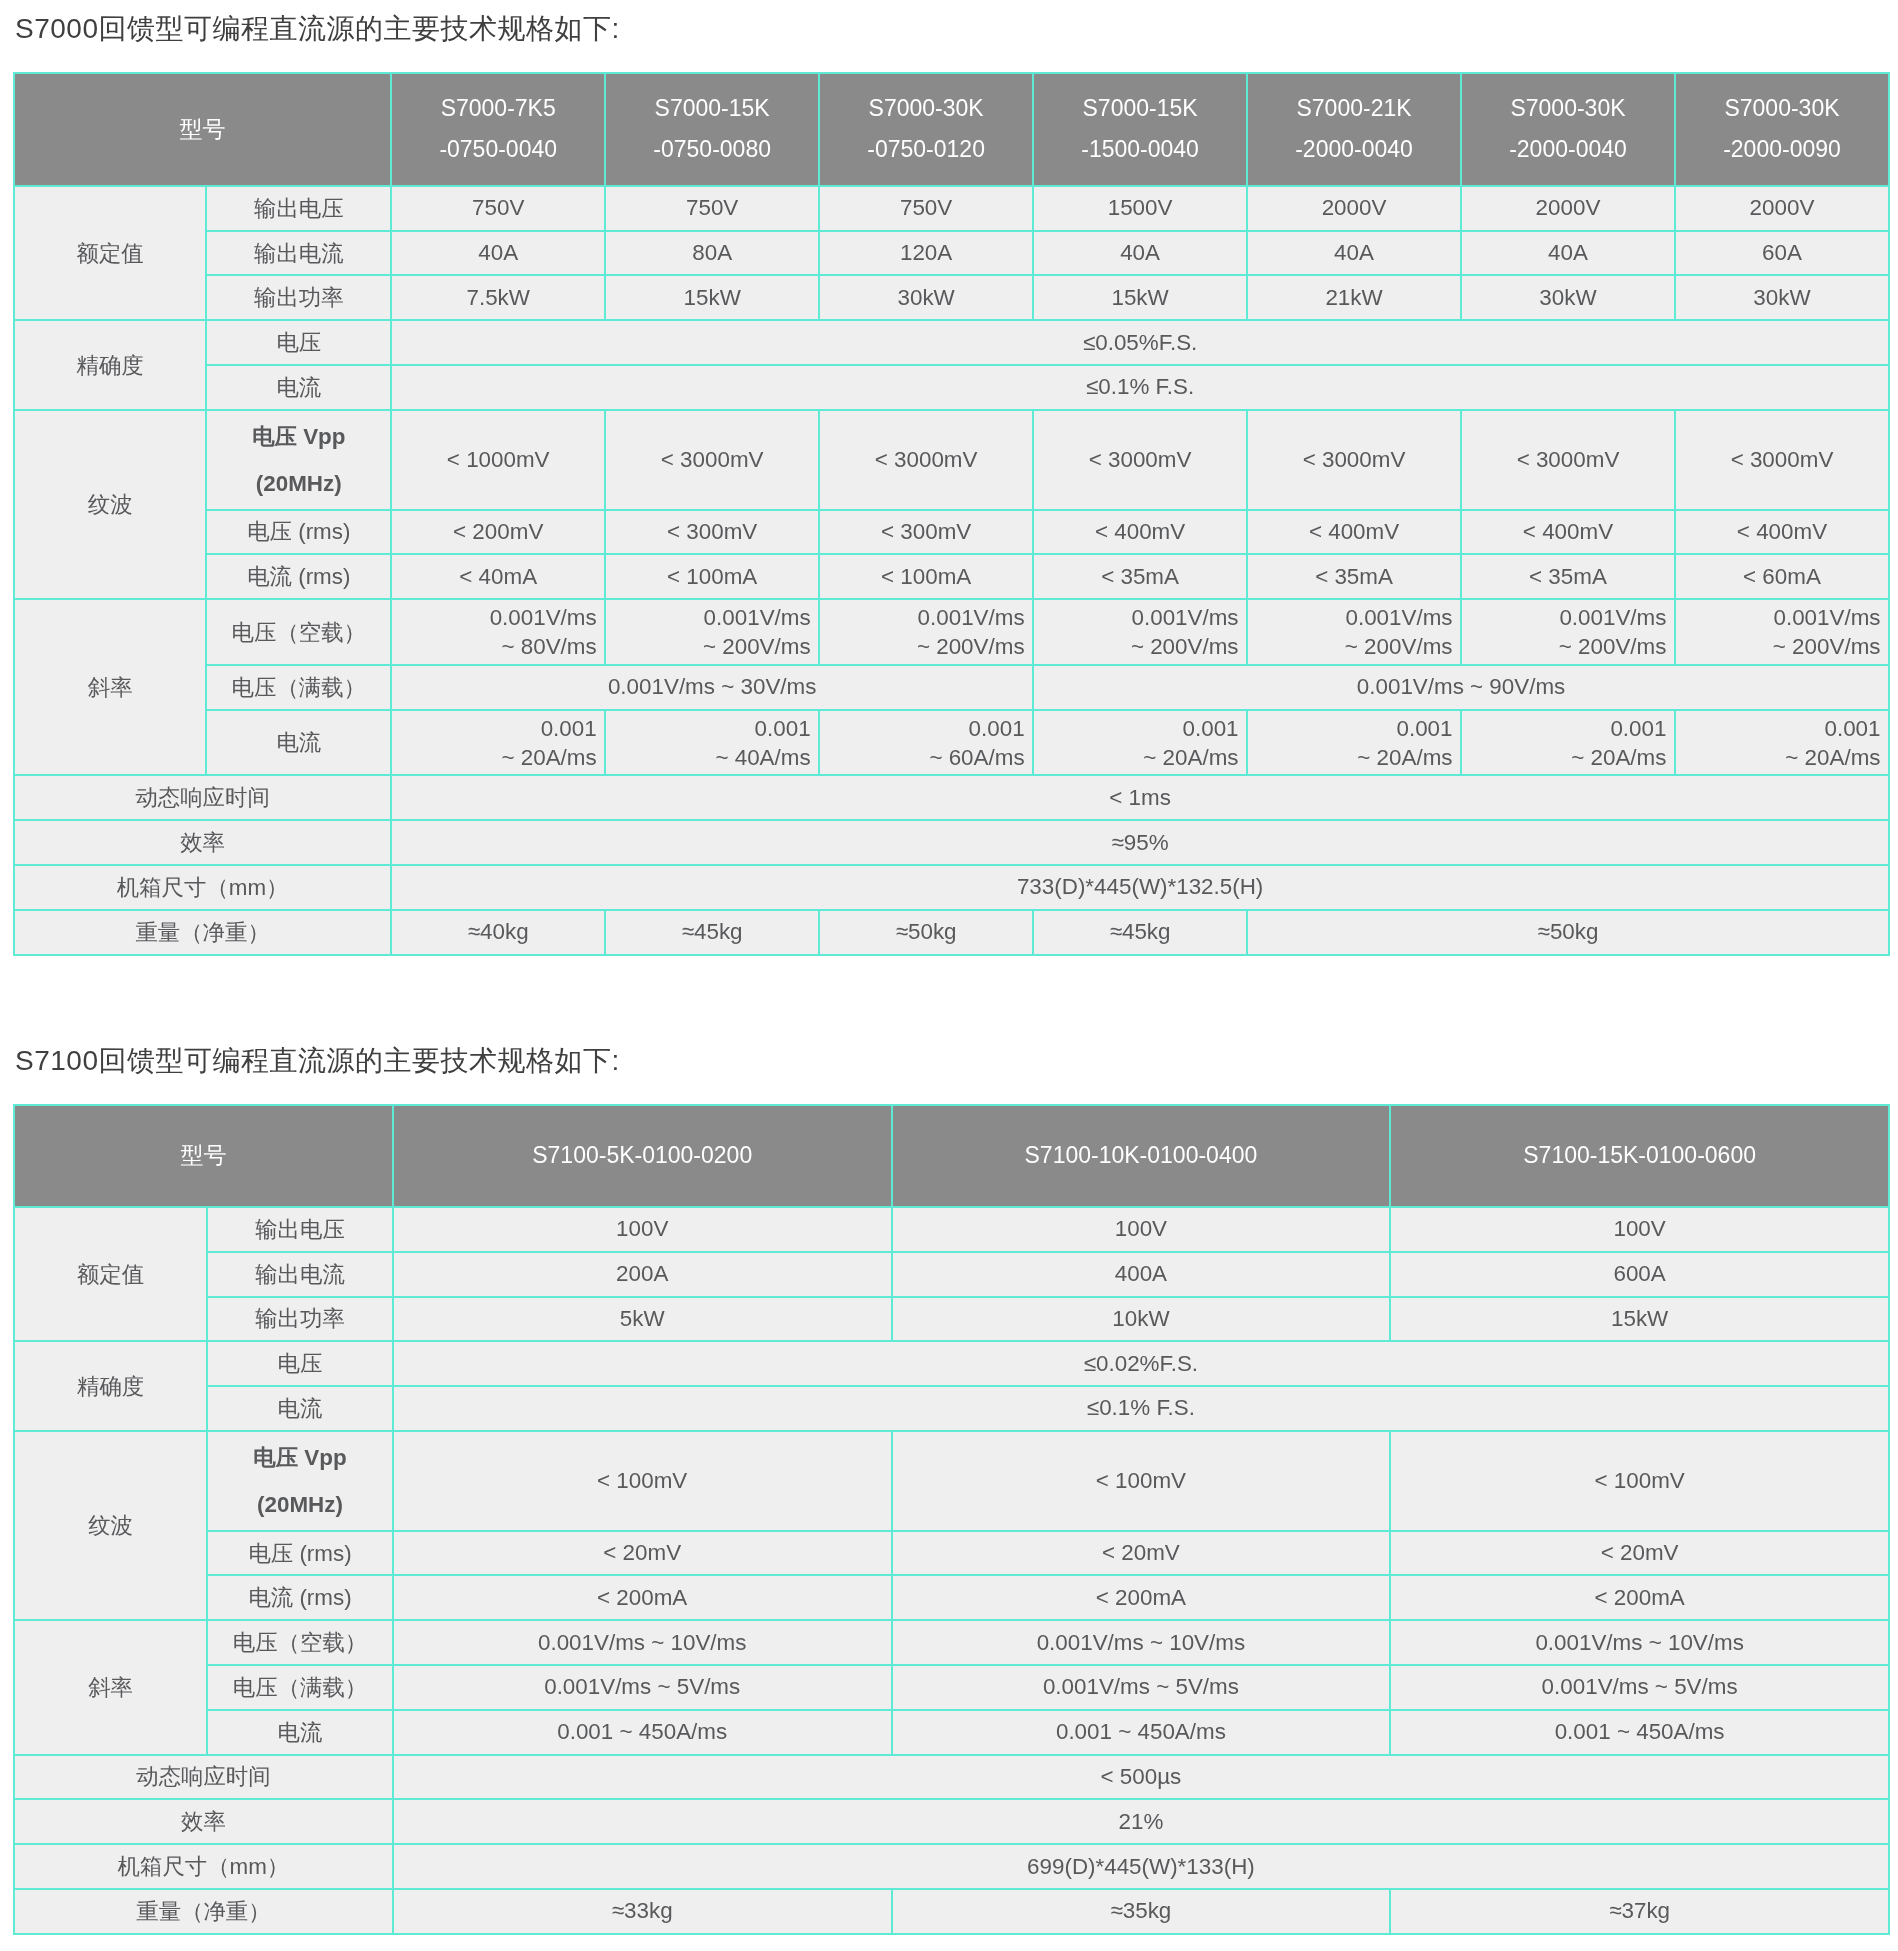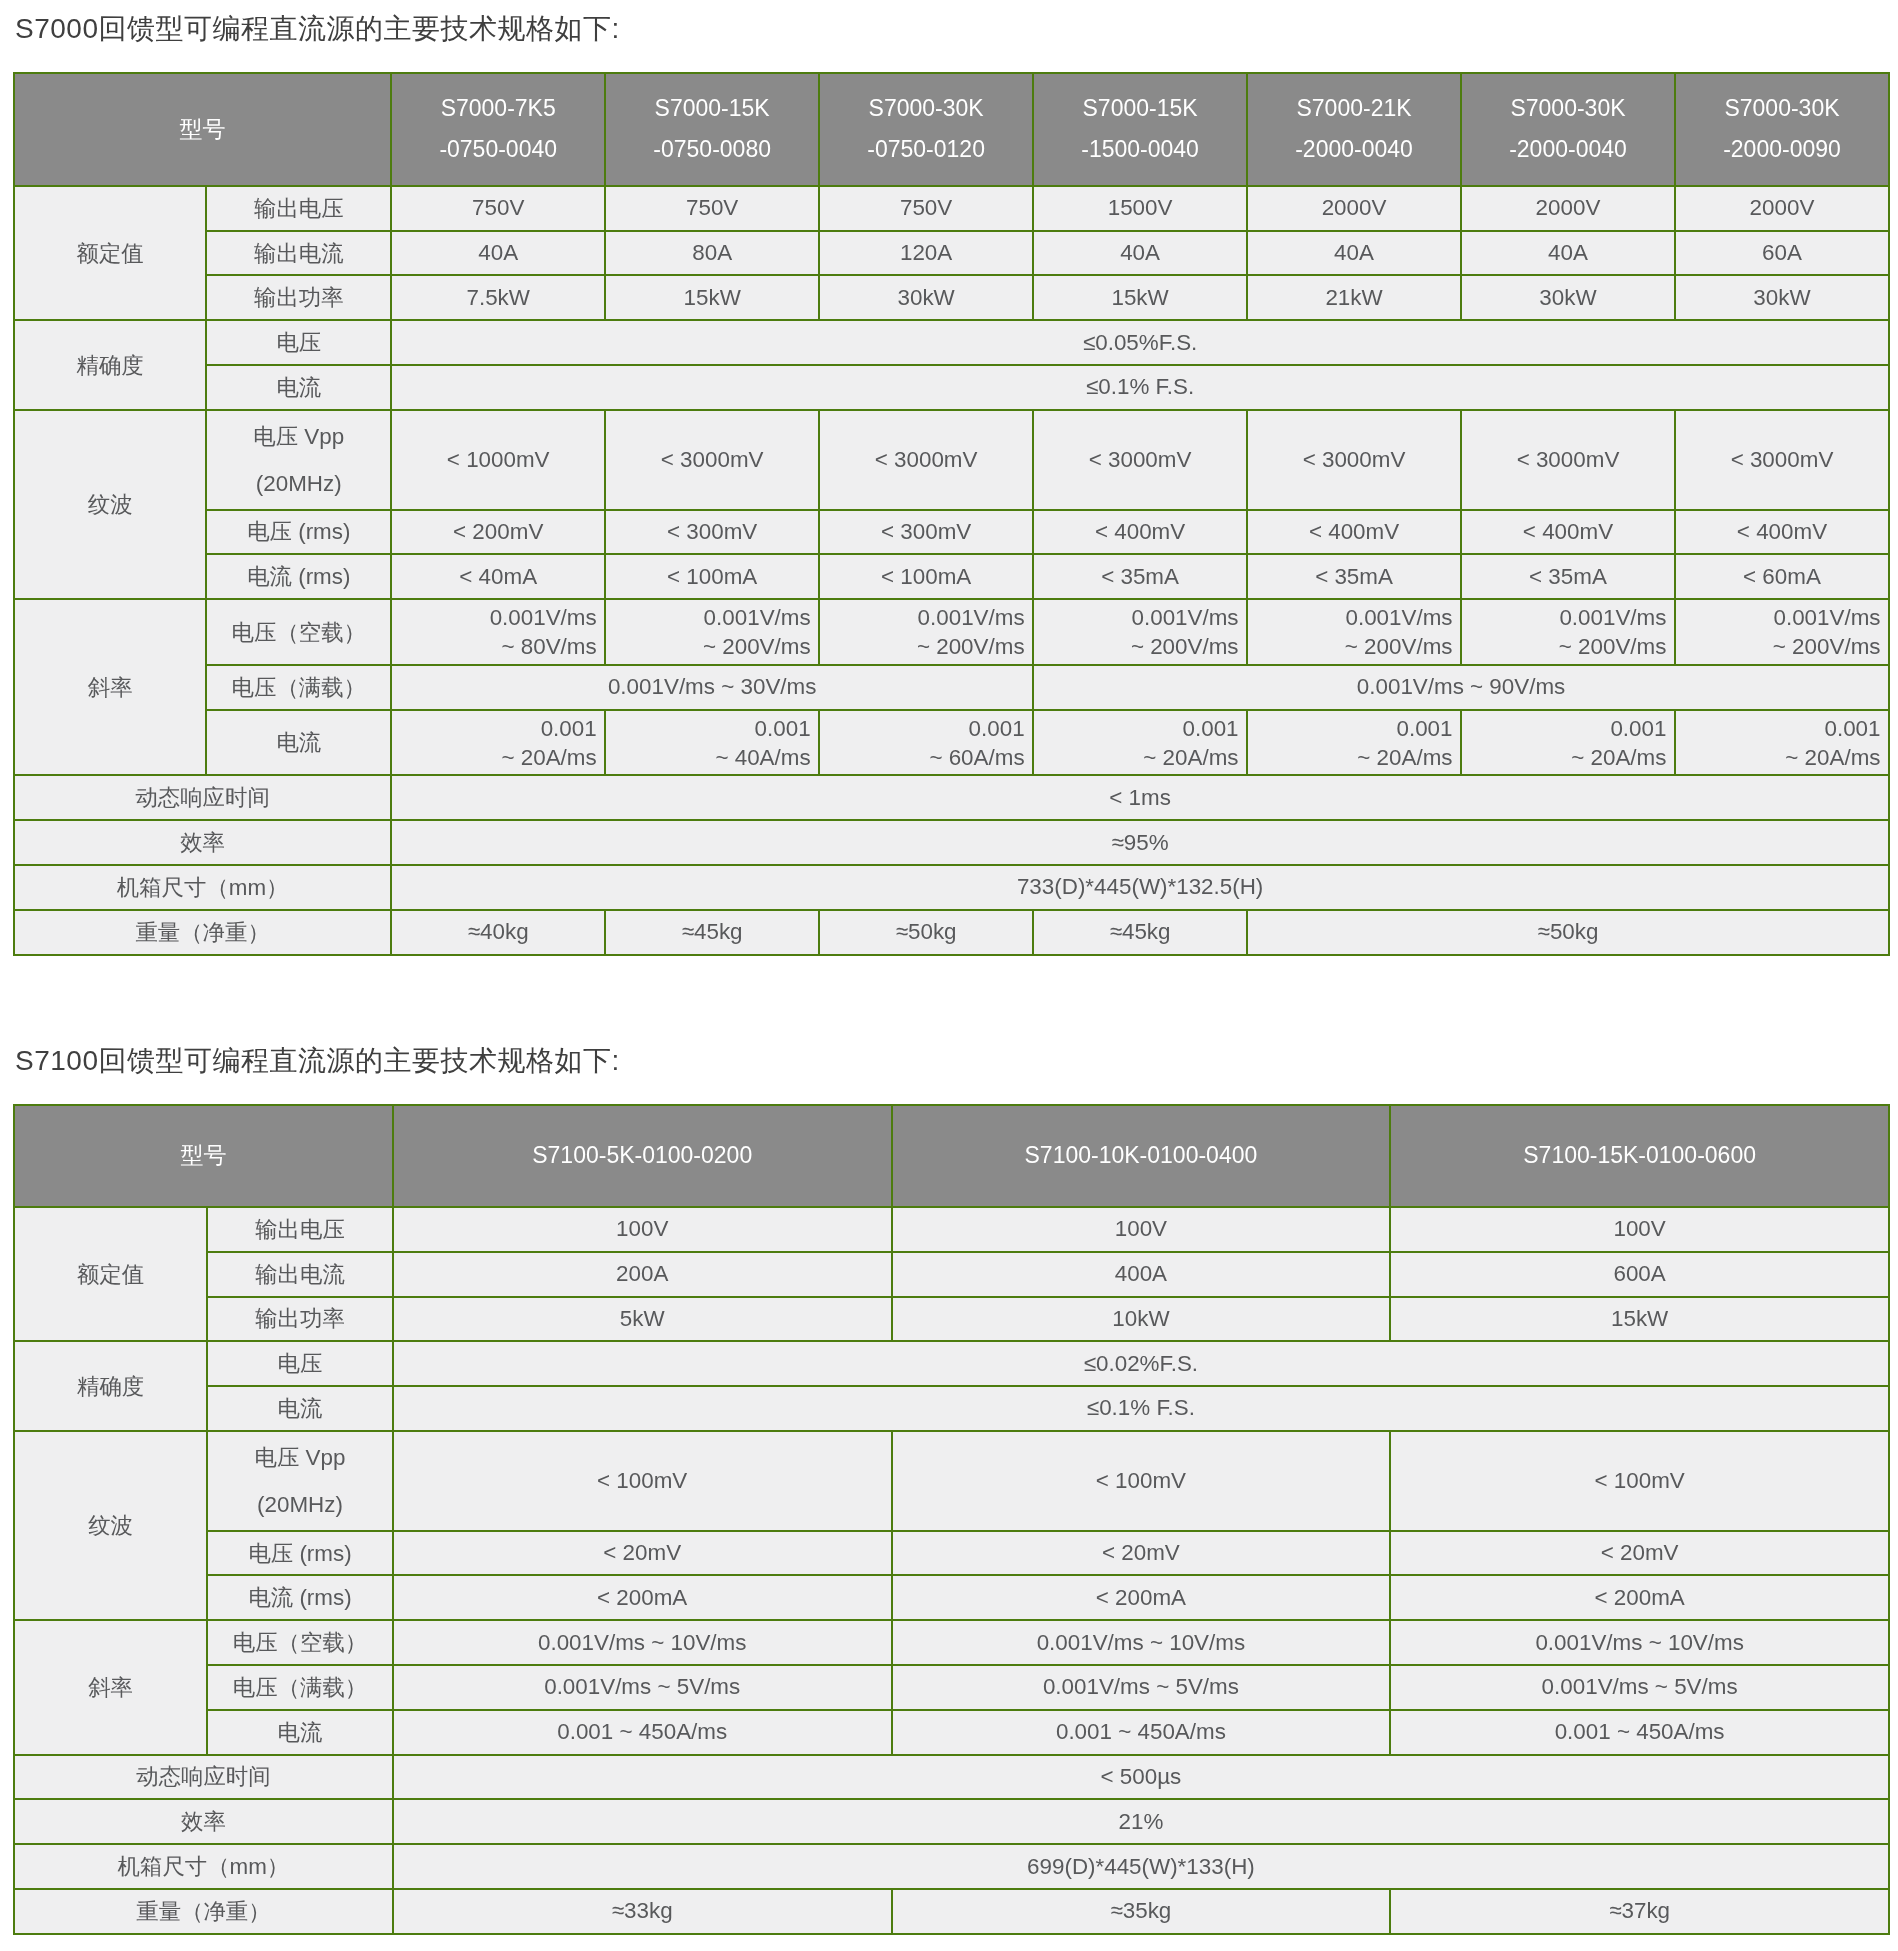--- a/index.html
+++ b/index.html
@@ -1,31 +1,31 @@
 <!DOCTYPE html>
 <html style="font-size:15px"><head>
 <meta charset="utf-8">
 <style>
   html,body { margin:0; padding:0; background:#ffffff; }
   body { font-family: "Liberation Sans", "DejaVu Sans", sans-serif; color:#58595b; }
   .wrap { width:1898px; box-sizing:border-box; padding:7.5px 0 22.4px 0; }
   .sec-title { margin:2px 0 24px 15px; font-size:28px; color:#3f3f3f; letter-spacing:0.5px; }
   .sec-title.second { margin-top:86px; }
   table.spec { border-collapse:separate; border-spacing:2.8px; table-layout:fixed;
-               width:1877px; margin-left:13px; background:#4d7c0f; }
+               width:1877px; margin-left:13px; background:#5eead4; }
   table.spec th { background:#8a8a8a; color:#ffffff; font-weight:normal; font-size:23px;
                   text-align:center; vertical-align:middle; padding:3.7px 5.6px; }
   table.spec td { background:#efeff0; color:#58595b; font-size:22.4px; text-align:center;
                   vertical-align:middle; padding:1.9px 7.5px; height:39px; }
   tr.h-head-1 th { height:104px; }
   tr.h-head-2 th { height:93px; }
   .th-line { display:block; line-height:41px; }
   tr.h-vpp td { height:82px; }
   tr.h-vpp2 td { height:89px; }
-  .lbl-line { display:block; line-height:47px; }
+  .lbl-line { display:block; line-height:47px;font-weight:bold; }
   tr.h-2line td { height:60px; }
   .cell-line { display:block; line-height:29px;text-align:right; }
 </style>
 </head>
 <body>
 
 <div class="wrap">
 
   <div class="sec-title">S7000回馈型可编程直流源的主要技术规格如下:</div>
 

